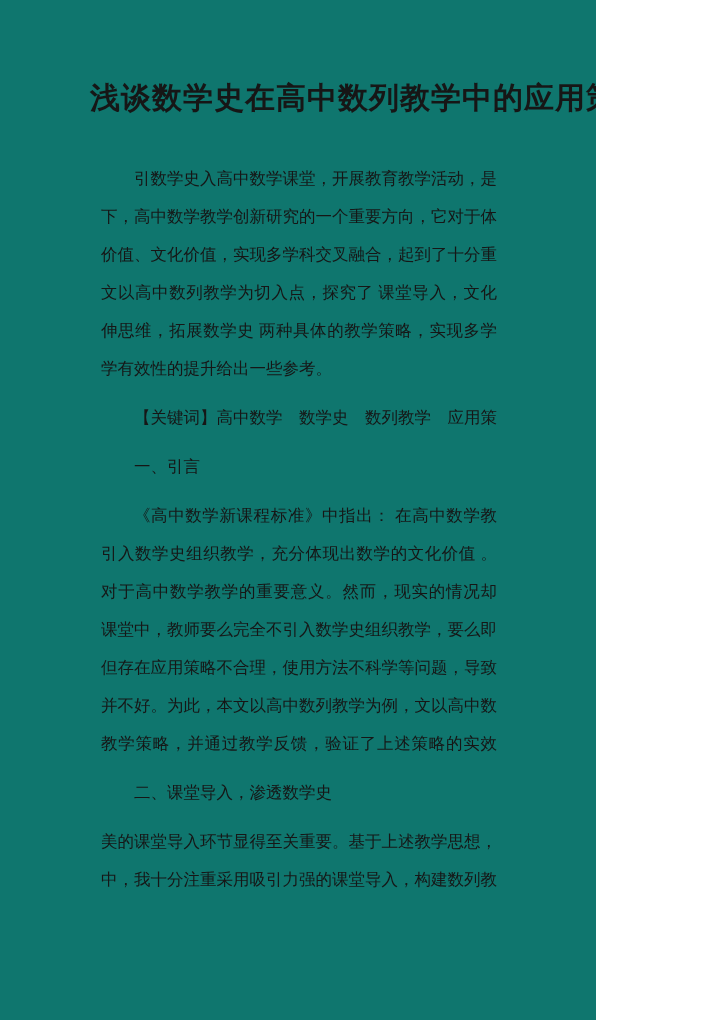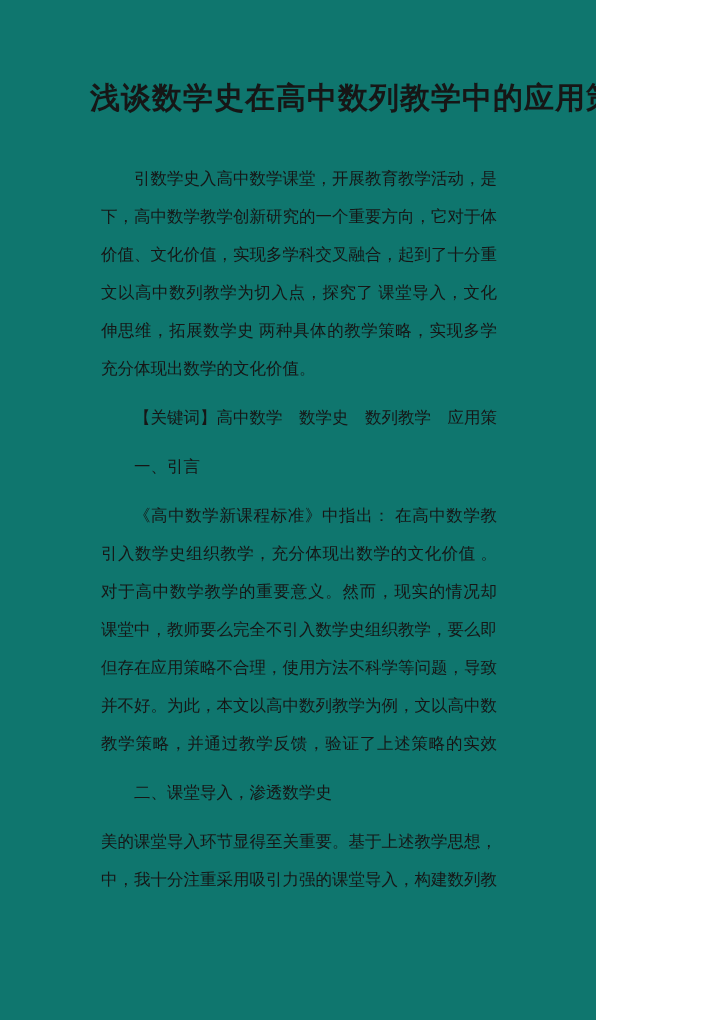--- a/index.html
+++ b/index.html
@@ -57,21 +57,21 @@
 <div class="page">
   <div class="content">
     <h1 class="doc-title">浅谈数学史在高中数列教学中的应用策略</h1>
     <div id="doc-body">
         <div class="block paragraph">
           <div class="line first just">引数学史入高中数学课堂，开展教育教学活动，是新课程教改背景</div>
           <div class="line just">下，高中数学教学创新研究的一个重要方向，它对于体现数学的历史</div>
           <div class="line just">价值、文化价值，实现多学科交叉融合，起到了十分重要的作用。本</div>
           <div class="line just">文以高中数列教学为切入点，探究了 课堂导入，文化价值 、和 延</div>
           <div class="line just">伸思维，拓展数学史 两种具体的教学策略，实现多学科交叉融合</div>
-          <div class="line">充分体现出数学的文化价值。</div>
+          <div class="line">学有效性的提升给出一些参考。</div>
         </div>
         <div class="block keywords">
           <div class="line first">【关键词】高中数学　数学史　数列教学　应用策略</div>
         </div>
         <div class="block heading">
           <div class="line first">一、引言</div>
         </div>
         <div class="block paragraph">
           <div class="line first just">《高中数学新课程标准》中指出： 在高中数学教学中，教师应善于</div>
           <div class="line just">引入数学史组织教学，充分体现出数学的文化价值 。可见，数学史</div>

